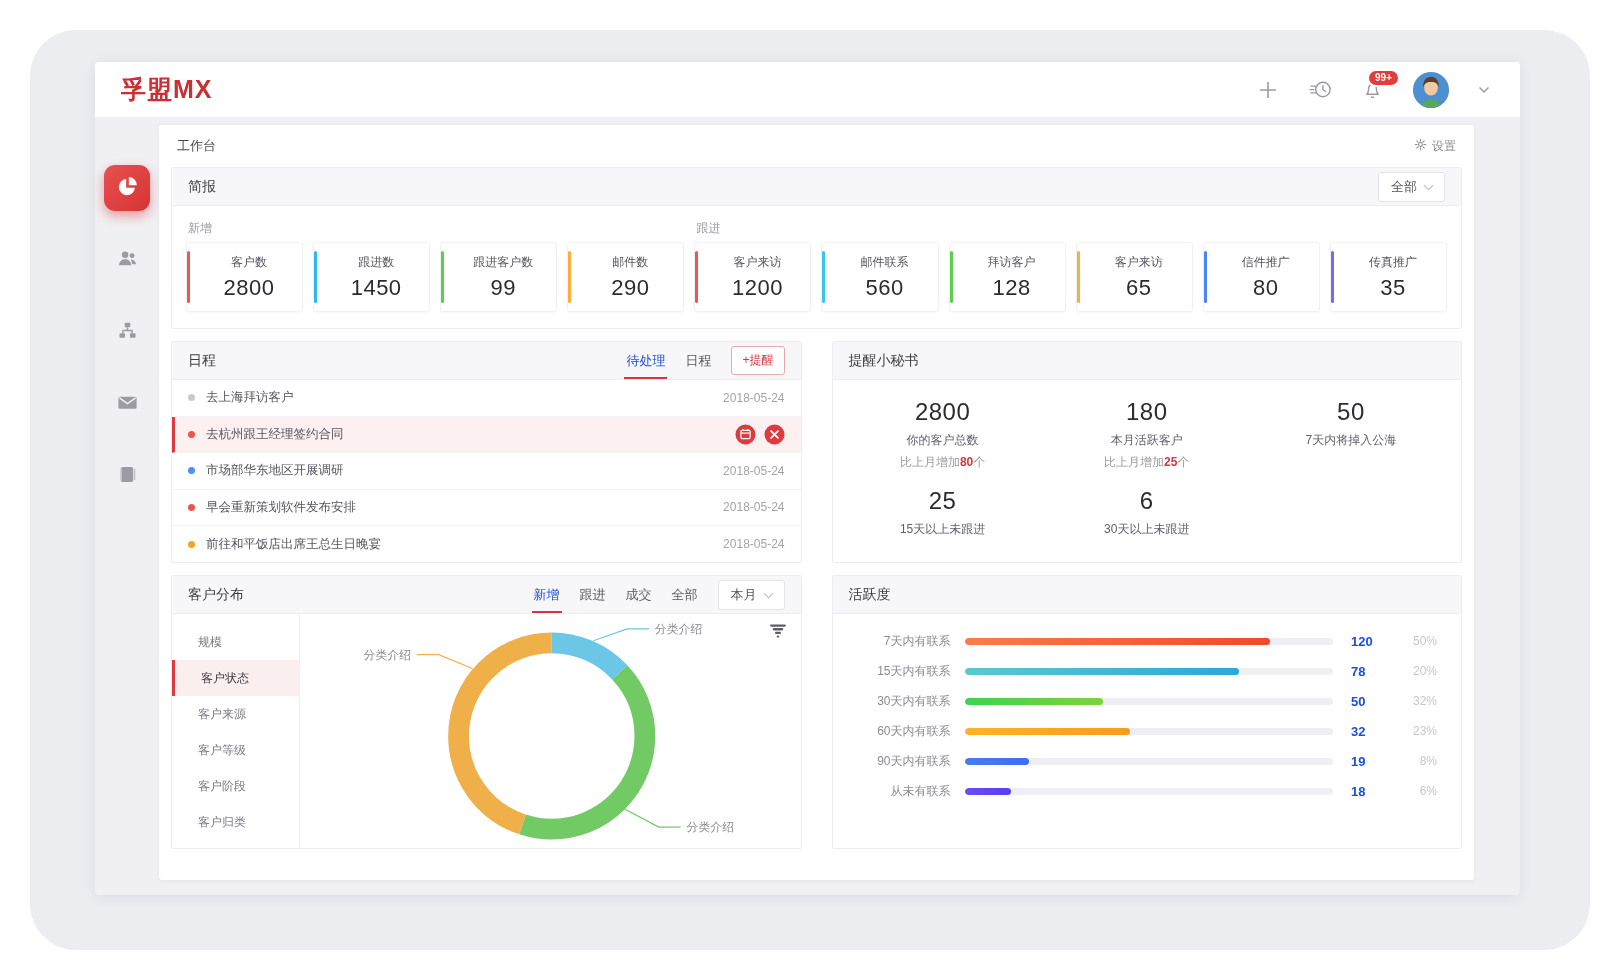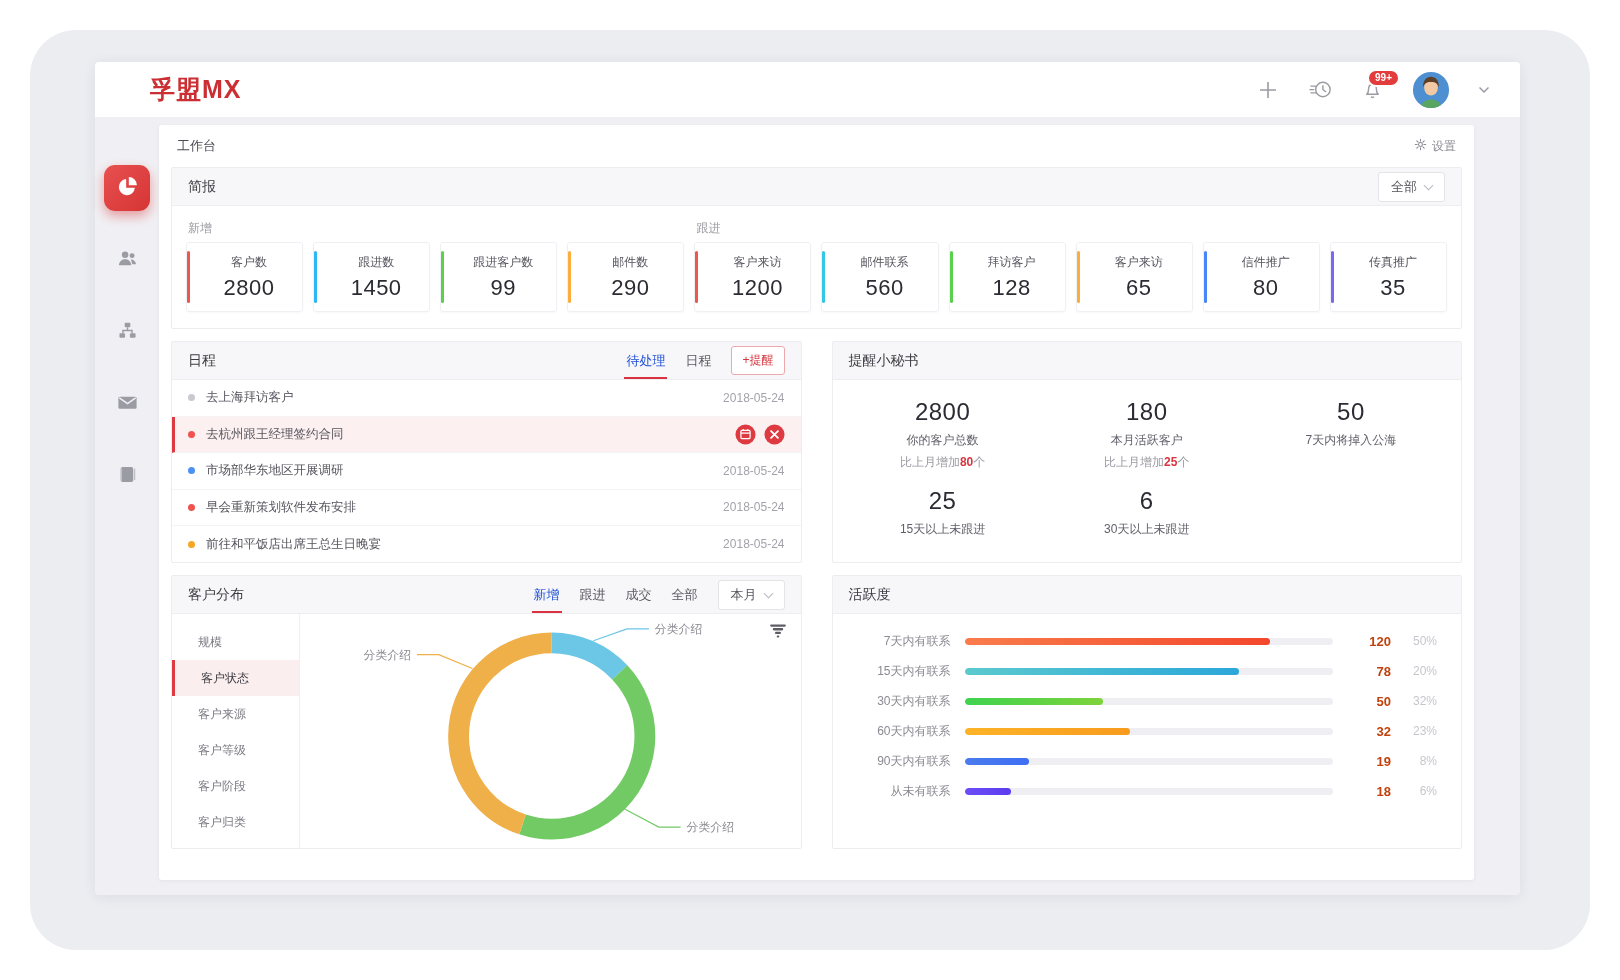--- a/index.html
+++ b/index.html
@@ -3,21 +3,21 @@
 <meta charset="utf-8">
 <style>
   html,body{margin:0;padding:0;background:#fff;width:1620px;height:980px;overflow:hidden;
     font-family:"Liberation Sans","DejaVu Sans",sans-serif;-webkit-font-smoothing:antialiased;}
   *{box-sizing:border-box;}
   .frame{position:absolute;left:30px;top:30px;width:1560px;height:920px;background:#ecedf1;border-radius:46px;}
   .app{position:absolute;left:65px;top:32px;width:1425px;height:833px;border-radius:4px;
        box-shadow:0 2px 14px rgba(40,40,60,.08);background:#f0f0f4;}
   
   .topbar{height:55px;background:#fff;display:flex;align-items:center;justify-content:space-between;border-radius:4px 4px 0 0;}
-  .logo{padding-left:26px;font-size:25px;font-weight:700;letter-spacing:1px;color:#cb2f33;margin-left:29px;}
+  .logo{padding-left:26px;font-size:25px;font-weight:700;letter-spacing:1px;color:#cb2f33;}
   .tb-right{display:flex;align-items:center;gap:28px;padding-right:30px;}
   .tb-item{position:relative;display:flex;align-items:center;cursor:pointer;}
   .tb-item .ic{display:flex;align-items:center;}
   .badge{position:absolute;top:-9px;right:-16px;background:#e23c3c;color:#fff;font-size:10px;font-weight:700;
          padding:2px 6px;border-radius:9px;border:2px solid #fff;line-height:1;}
   
   .appbody{display:flex;height:778px;}
   .side{width:64px;padding-top:48px;display:flex;flex-direction:column;align-items:center;}
   .s-item{width:46px;height:46px;display:grid;place-items:center;margin-bottom:26px;cursor:pointer;}
   .s-item.active{background:linear-gradient(135deg,#e85050,#d63434);border-radius:11px;
@@ -82,21 +82,21 @@
   .chartwrap svg.donut{position:absolute;inset:0;width:100%;height:100%;}
   .funnel{position:absolute;top:10px;right:14px;cursor:pointer;}
   
   .act-body{padding:12px 24px 8px 16px;}
   .total-line{text-align:right;font-size:12px;color:#8a8a92;margin:2px 4px 10px 0;}
   .total-line b{color:#d9343f;font-size:14px;margin-left:5px;font-weight:700;}
   .brow{display:flex;align-items:center;height:30px;}
   .b-label{width:102px;text-align:right;font-size:12px;color:#8a8a92;flex:none;white-space:nowrap;}
   .b-track{flex:1;height:7px;border-radius:4px;background:#efeff3;margin:0 18px 0 14px;overflow:hidden;}
   .b-fill{height:100%;border-radius:4px;}
-  .b-val{width:40px;text-align:right;font-size:13px;font-weight:700;color:#c2410c;flex:none;}
+  .b-val{width:40px;text-align:left;font-size:13px;font-weight:700;color:#1d4ed8;flex:none;}
   .b-pct{width:46px;text-align:right;font-size:12px;color:#c6c6cd;flex:none;}
 </style>
 </head>
 <body>
 
 <div class="frame">
   <div class="app">
 
     <div class="topbar">
       <div class="logo">孚盟MX</div>

